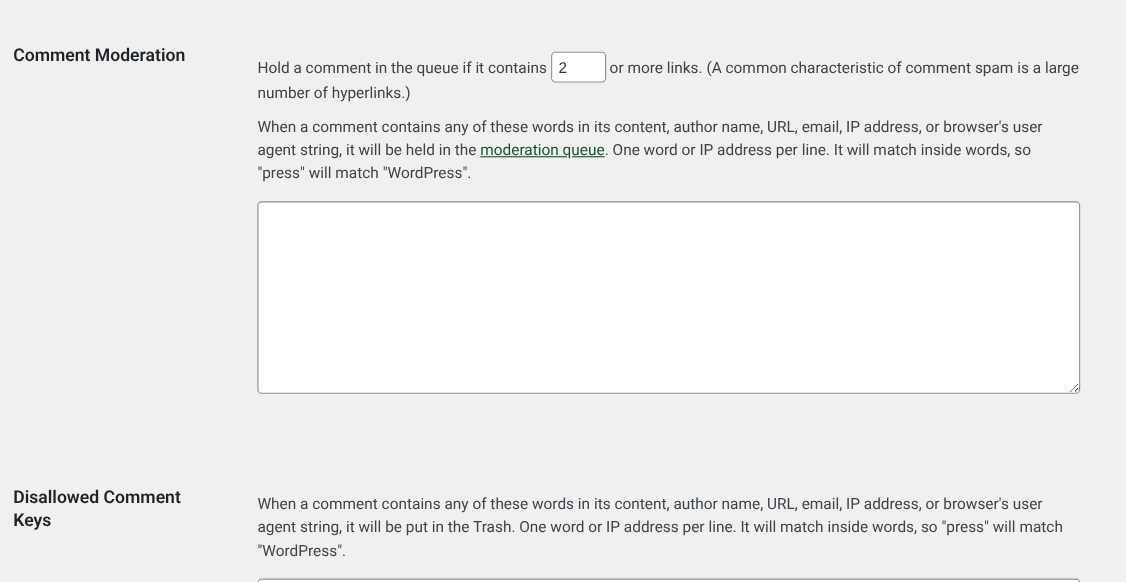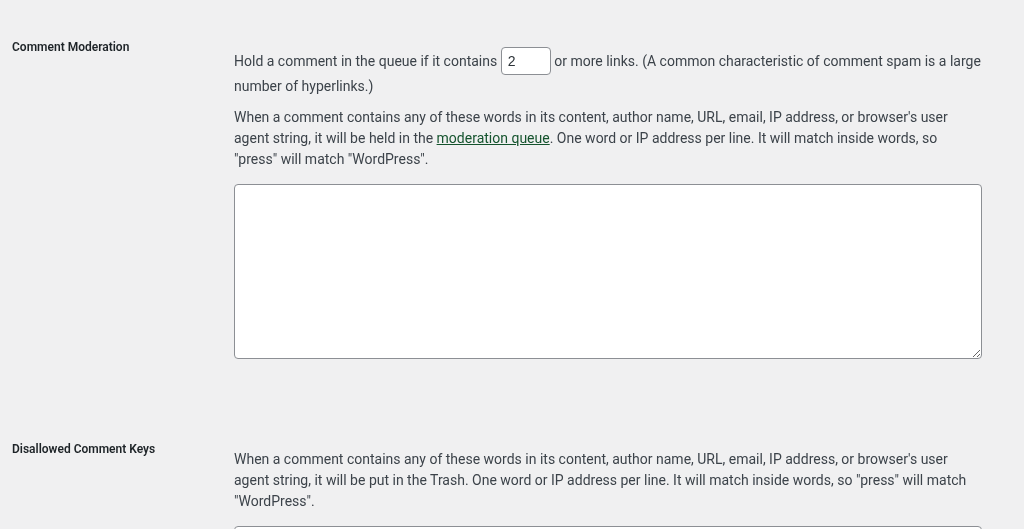--- a/index.html
+++ b/index.html
@@ -15,21 +15,21 @@
       padding: 20px 20px 20px 12px;
       width: 1024px;
     }
     .form-table {
       width: 100%;
       border-collapse: collapse;
     }
     .form-table th {
       text-align: left;
       font-weight: 600;
-      font-size: 12px;
+      font-size: 16px;
       color: #1d2327;
       vertical-align: top;
       padding: 20px 10px 20px 0;
       width: 200px;
       line-height: 1.3;
     }
     .form-table td {
       vertical-align: top;
       padding: 15px 10px;
       font-size: 14px;

